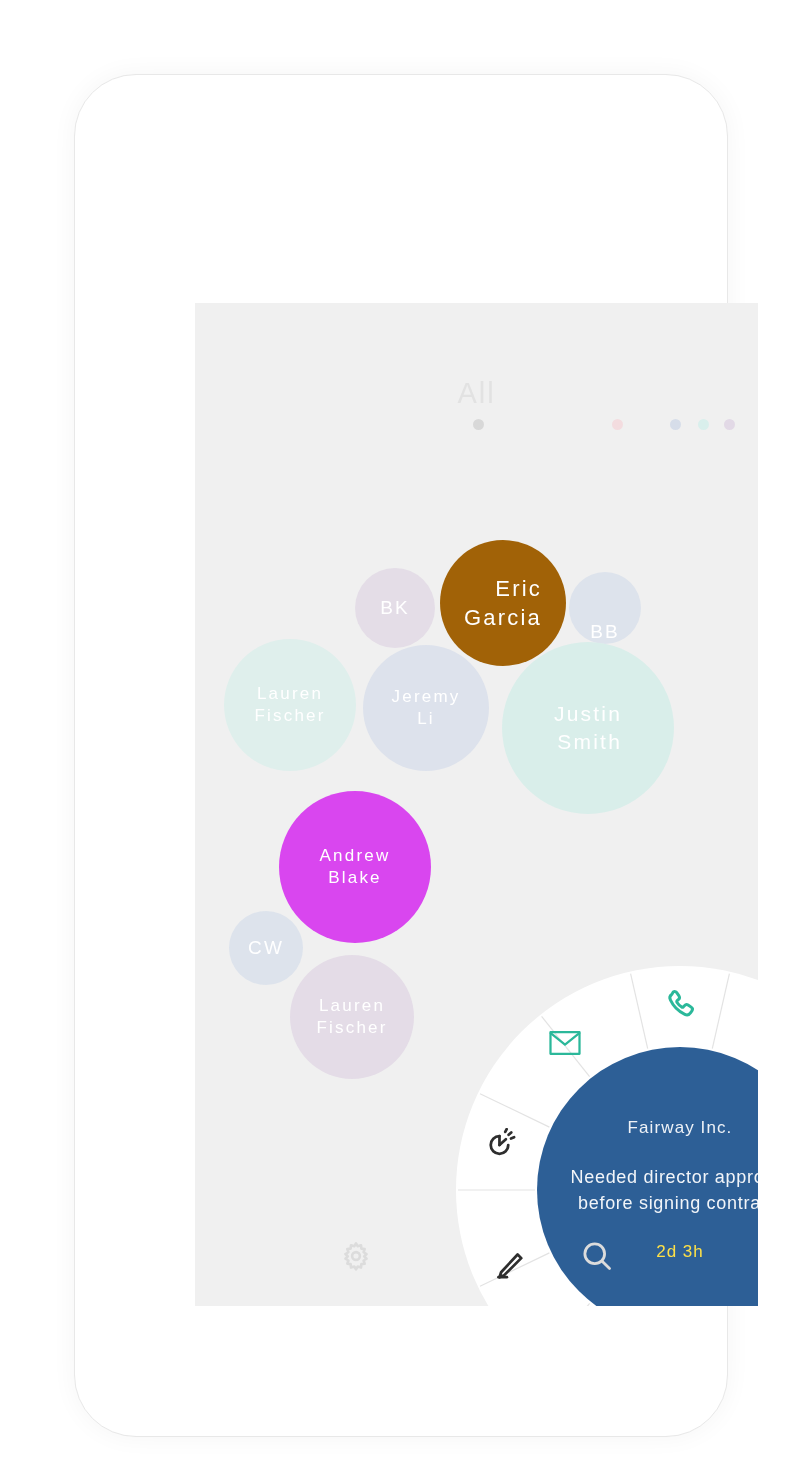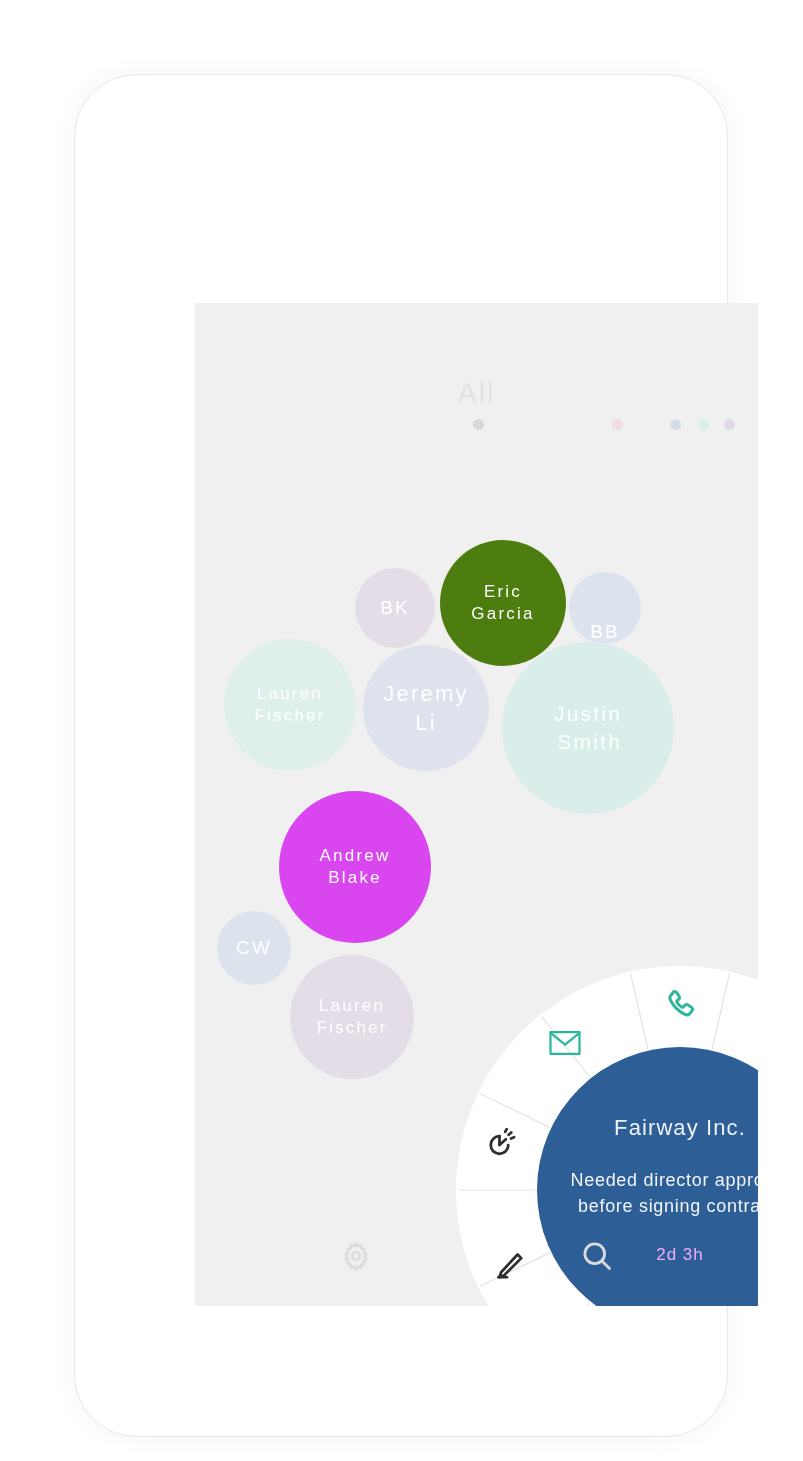--- a/index.html
+++ b/index.html
@@ -83,32 +83,32 @@
     width: 286px; height: 286px;
     border-radius: 50%;
     background: #2d5f96;
     display: flex; flex-direction: column;
     align-items: center; justify-content: center;
     color: #ffffff;
     text-align: center;
     padding: 0 26px;
   }
   .cd-company {
-    font-size: 22px; font-weight: 300; letter-spacing: 1.1px;
+    font-size: 17px; font-weight: 300; letter-spacing: 1.1px;
     color: #eef2f7;
     margin-bottom: 26px;
   }
   .cd-note {
     font-size: 18px; font-weight: 300; letter-spacing: 0.7px;
     line-height: 1.45; color: #f2f5f9;
   }
   .cd-time {
     margin-top: 26px;
     font-size: 17px; font-weight: 300; letter-spacing: 1px;
-    color: #f0abfc;
+    color: #fde047;
   }
 
   
   .bottom-bar {
     position: absolute; left: 0; bottom: 0; width: 100%; height: 100px;
   }
   .nav-icon {
     position: absolute; top: 28px;
     width: 44px; height: 44px;
     display: flex; align-items: center; justify-content: center;
@@ -131,39 +131,39 @@
           <span class="fdot" style="background: rgb(243, 220, 223); left: 416.5px;"></span>
           <span class="fdot" style="background: rgb(214, 221, 233); left: 474.5px;"></span>
           <span class="fdot" style="background: rgb(217, 239, 236); left: 502.5px;"></span>
           <span class="fdot" style="background: rgb(226, 217, 230); left: 528.5px;"></span>
         </div>
 
       <div id="bubble-layer">
           <div class="bubble" style="left: 160px; top: 265px; width: 80px; height: 80px; background: rgb(228, 221, 231); font-size: 19px;">
             <span>BK</span>
           </div>
-          <div class="bubble" style="left: 245px; top: 237px; width: 126px; height: 126px; background: #4d7c0f; font-size: 17px;">
+          <div class="bubble" style="left: 245px; top: 237px; width: 126px; height: 126px; background: #a16207; font-size: 22px; text-align: right;">
             <span>Eric<br>Garcia</span>
           </div>
           <div class="bubble" style="left: 374px; top: 269px; width: 72px; height: 72px; background: rgb(221, 227, 236); font-size: 19px; align-items: flex-end;">
             <span>BB</span>
           </div>
           <div class="bubble" style="left: 29px; top: 336px; width: 132px; height: 132px; background: rgb(223, 239, 236); font-size: 17px;">
             <span>Lauren<br>Fischer</span>
           </div>
-          <div class="bubble" style="left: 168px; top: 342px; width: 126px; height: 126px; background: rgb(221, 226, 236); font-size: 22px;">
+          <div class="bubble" style="left: 168px; top: 342px; width: 126px; height: 126px; background: rgb(221, 226, 236); font-size: 17px;">
             <span>Jeremy<br>Li</span>
           </div>
           <div class="bubble" style="left: 307px; top: 339px; width: 172px; height: 172px; background: rgb(217, 238, 234); font-size: 21px; text-align: right;">
             <span>Justin<br>Smith</span>
           </div>
           <div class="bubble" style="left: 84px; top: 488px; width: 152px; height: 152px; background: #d946ef; font-size: 17px;">
             <span>Andrew<br>Blake</span>
           </div>
-          <div class="bubble" style="left: 22px; top: 608px; width: 74px; height: 74px; background: rgb(221, 227, 236); font-size: 19px;">
+          <div class="bubble" style="left: 34px; top: 608px; width: 74px; height: 74px; background: rgb(221, 227, 236); font-size: 19px;">
             <span>CW</span>
           </div>
           <div class="bubble" style="left: 95px; top: 652px; width: 124px; height: 124px; background: rgb(228, 220, 231); font-size: 17px;">
             <span>Lauren<br>Fischer</span>
           </div>
         </div>
 
       <div class="wheel-wrap">
         <div class="wheel-disc"></div>
 

